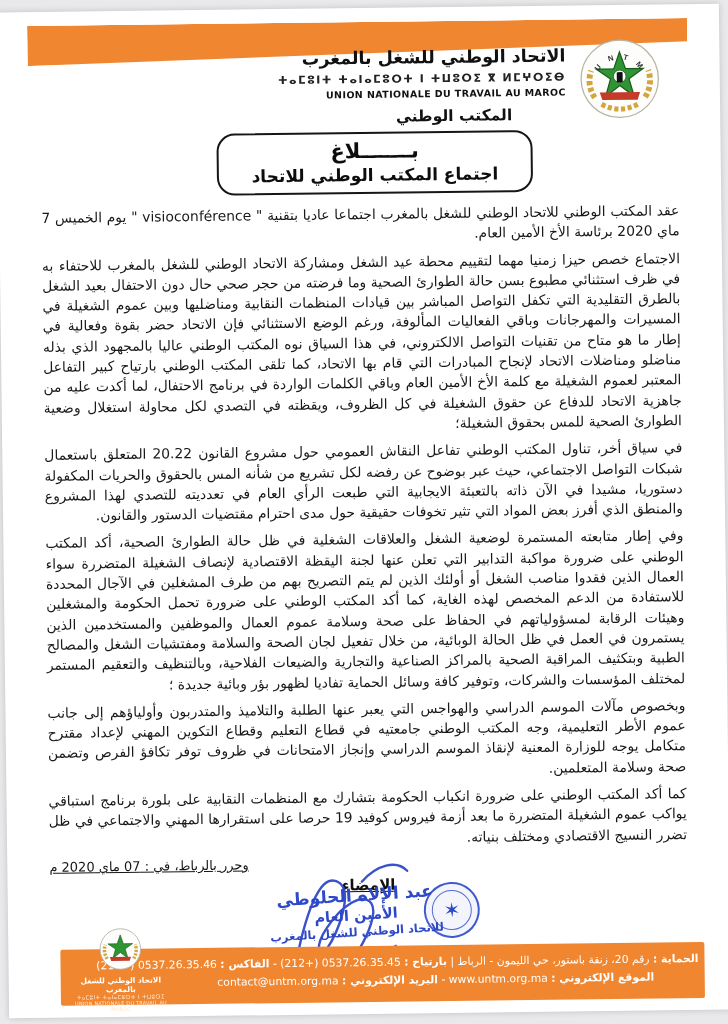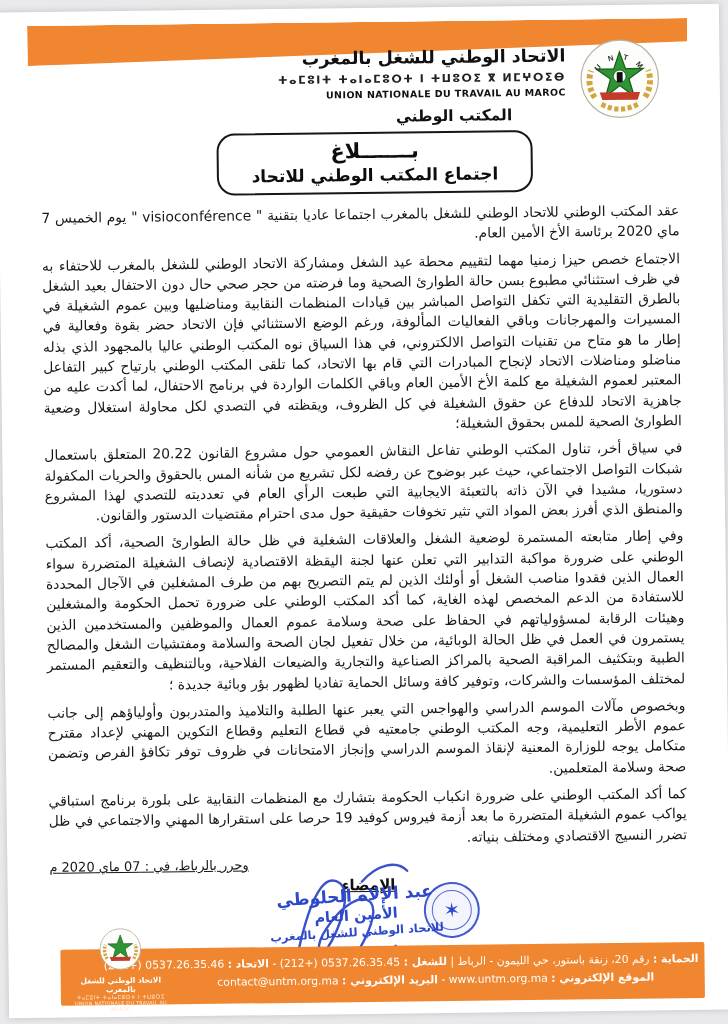--- a/index.html
+++ b/index.html
@@ -161,23 +161,23 @@
       <path d="M28,96 C44,40 60,18 74,30 C86,41 70,78 56,96 C48,106 44,92 58,74 C74,53 96,40 104,52 C110,62 98,84 90,96 M96,30 C112,14 132,10 142,22" fill="none" stroke="#2e49c8" stroke-width="2.4" stroke-linecap="round" opacity="0.95"></path>
       <path d="M40,104 C70,112 108,108 126,96" fill="none" stroke="#2e49c8" stroke-width="2" stroke-linecap="round" opacity="0.85"></path>
     </svg>
   </div>
 
   <div class="footer-bar">
     <div class="footer-lines">
       <div class="footer-line">
         <span class="lbl">الحماية :</span>
         <span>رقم 20، زنقة باستور، حي الليمون - الرباط |</span>
-        <span class="lbl">للشغل :</span>
+        <span class="lbl">بارتياح :</span>
         <span>0537.26.35.45 (+212) -</span>
-        <span class="lbl">الاتحاد :</span>
+        <span class="lbl">الفاكس :</span>
         <span>0537.26.35.46 (+212)</span>
       </div>
       <div class="footer-line">
         <span class="lbl">الموقع الإلكتروني :</span>
         <span>www.untm.org.ma -</span>
         <span class="lbl">البريد الإلكتروني :</span>
         <span>contact@untm.org.ma</span>
       </div>
     </div>
     <div class="footer-logo-block">

